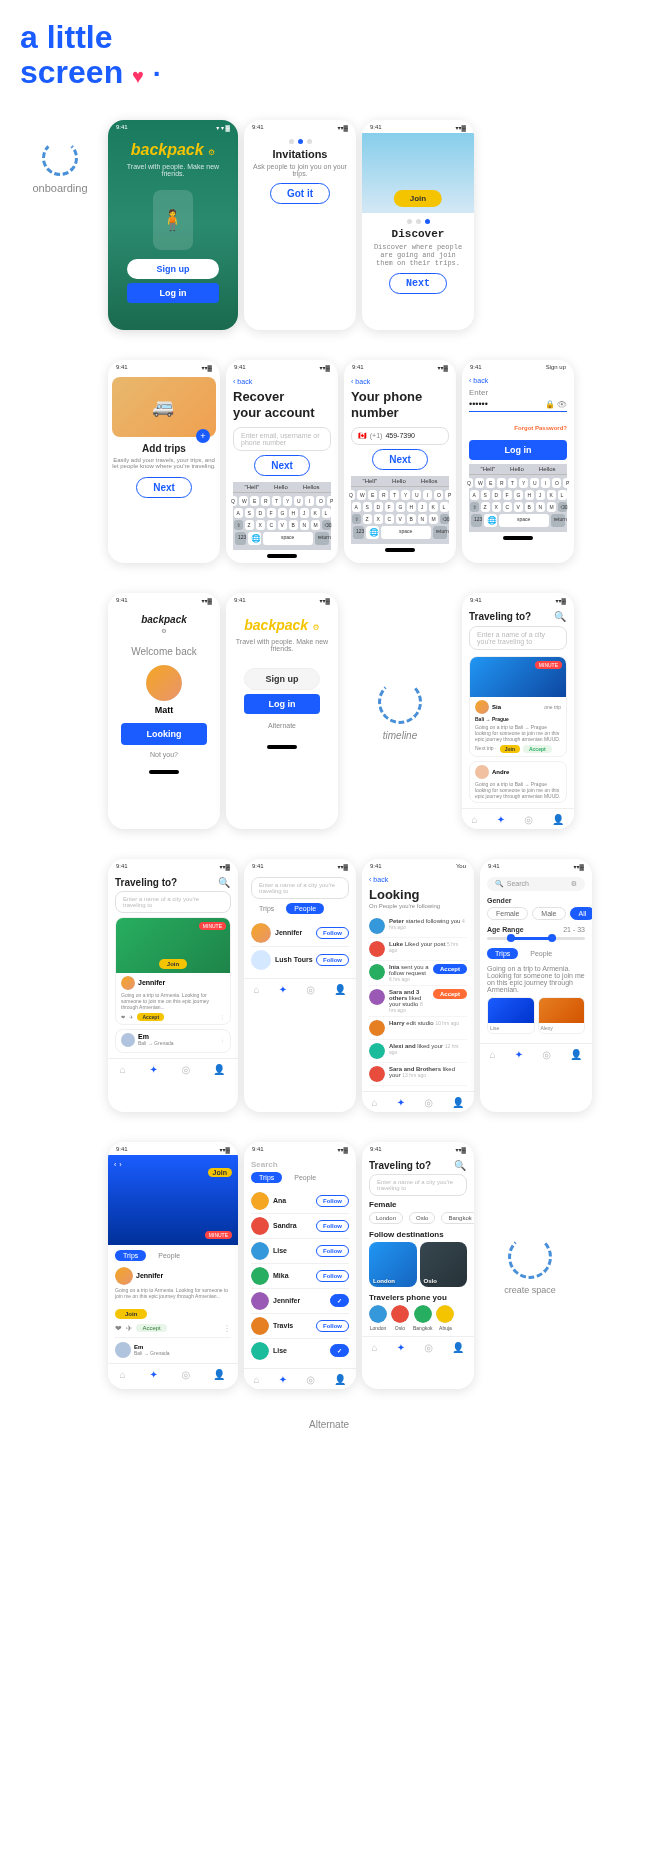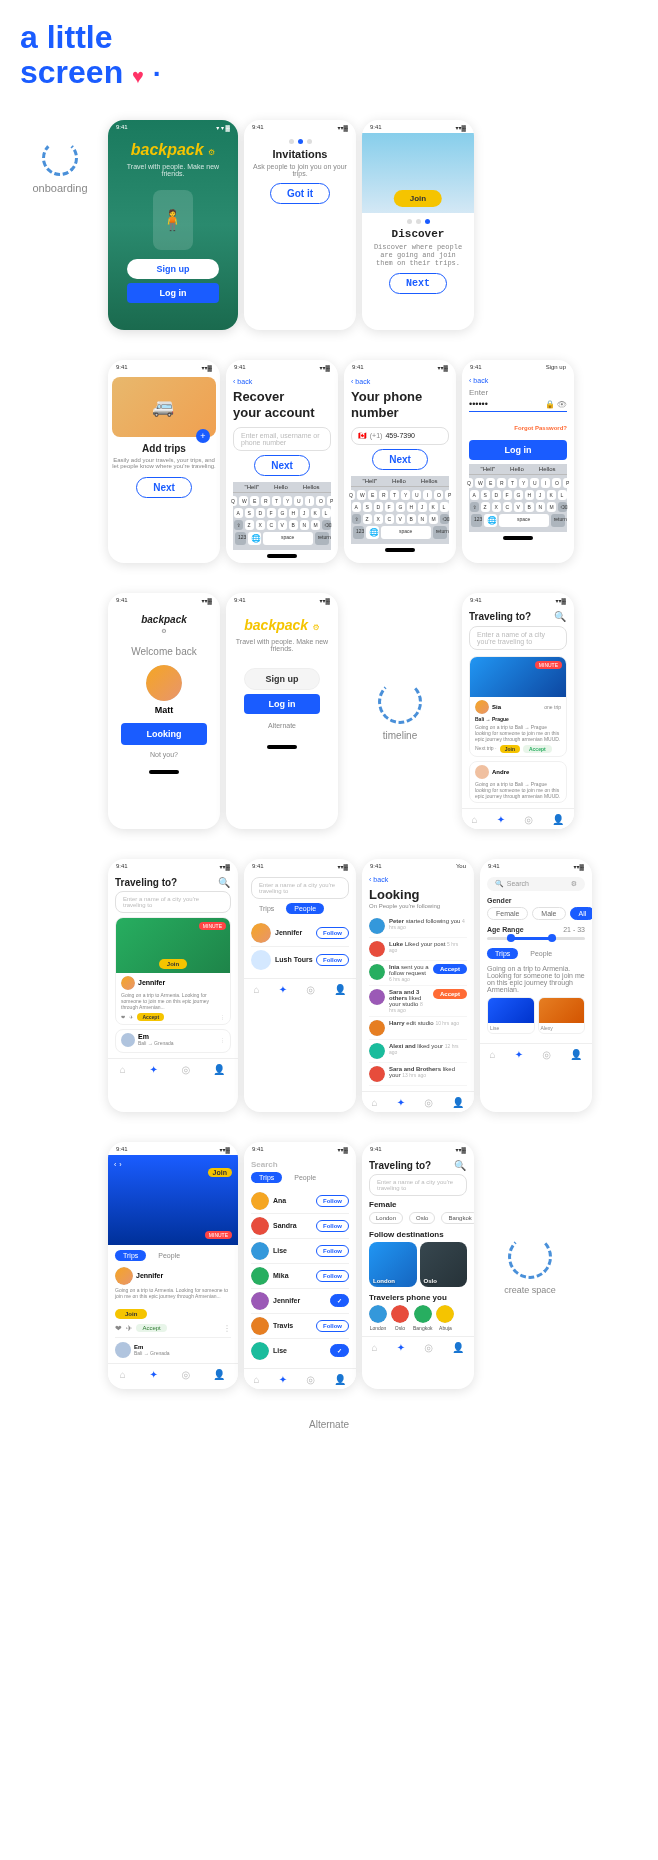--- a/index.html
+++ b/index.html
@@ -808,21 +808,21 @@
           <span style="font-size:8px; color:#f5c400;">⚙</span>
         </div>
         <div style="font-size:7px; color:#888; margin-bottom:16px;">Travel with people. Make new friends.</div>
         <button class="btn-white" style="background:#f5f5f5; color:#333; border:1px solid #eee;">Sign up</button>
         <button class="btn-blue">Log in</button>
         <div style="font-size:7px; color:#888; margin-top:8px;">Alternate</div>
         <div style="height:4px; background:#000; width:30px; border-radius:2px; margin:16px auto 0;"></div>
       </div>
     </div>
 
-    <div class="phone" style="display:flex; flex-direction:column; align-items:center; justify-content:center; box-shadow:none; background:transparent;">
+    <div class="phone" style="display:flex; flex-direction:column; align-items:center; justify-content:center; box-shadow:none; background:transparent;font-style:italic;">
       <div class="spinner-circle" style="width:44px; height:44px; margin-bottom:6px;"></div>
       <div style="font-size:10px; color:#888;">timeline</div>
     </div>
 
     <div class="phone">
       <div class="phone-status light">
         <span>9:41</span>
         <span style="color:#333;">▾▾▓</span>
       </div>
       <div style="padding:5px 7px;">

